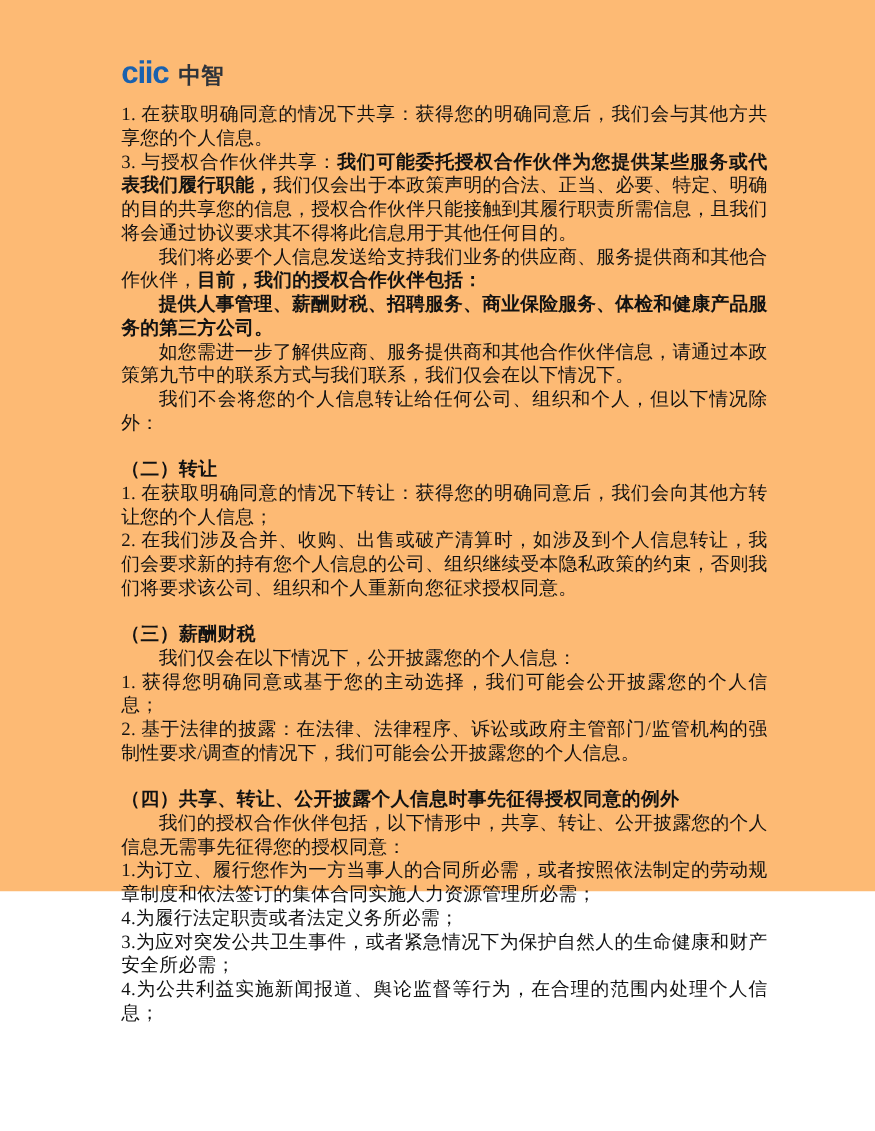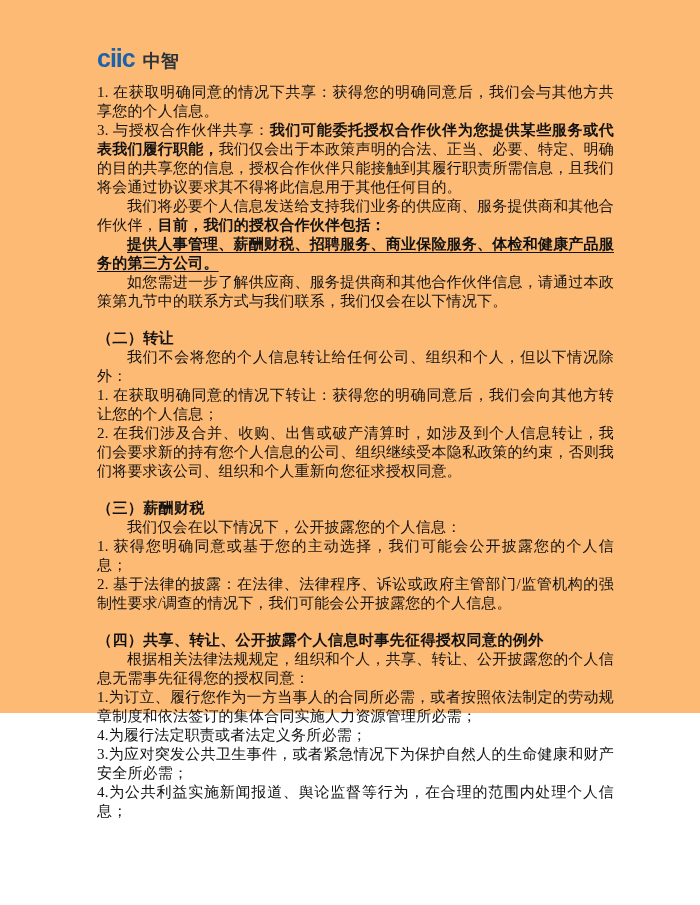--- a/index.html
+++ b/index.html
@@ -49,44 +49,44 @@
     text-align: justify;
     letter-spacing: 0.2px;
   }
   .blk.indent { text-indent: 2em; }
   .blk.heading {
     font-weight: bold;
     margin-top: 18px;
     letter-spacing: 0.4px;
   }
   .seg-bold { font-weight: bold; }
-  .seg-underline { text-decoration: underline; text-underline-offset: 3px; }
+  .seg-underline { text-underline-offset: 3px; }
 </style>
 </head>
 <body>
 
 <div class="page">
   <div class="logo">
     <span class="latin" style="color: rgb(26, 97, 174);">ciic</span>
     <span class="cjk" style="color: rgb(46, 51, 58);">中智</span>
   </div>
   <div class="doc-body">
       <p class="blk item"><span>1. 在获取明确同意的情况下共享：获得您的明确同意后，我们会与其他方共享您的个人信息。</span></p>
       <p class="blk item"><span>3. 与授权合作伙伴共享：</span><span class="seg-bold">我们可能委托授权合作伙伴为您提供某些服务或代表我们履行职能，</span><span>我们仅会出于本政策声明的合法、正当、必要、特定、明确的目的共享您的信息，授权合作伙伴只能接触到其履行职责所需信息，且我们将会通过协议要求其不得将此信息用于其他任何目的。</span></p>
       <p class="blk indent"><span>我们将必要个人信息发送给支持我们业务的供应商、服务提供商和其他合作伙伴，</span><span class="seg-bold">目前，我们的授权合作伙伴包括：</span></p>
       <p class="blk indent"><span class="seg-bold seg-underline">提供人事管理、薪酬财税、招聘服务、商业保险服务、体检和健康产品服务的第三方公司。</span></p>
       <p class="blk indent"><span>如您需进一步了解供应商、服务提供商和其他合作伙伴信息，请通过本政策第九节中的联系方式与我们联系，我们仅会在以下情况下。</span></p>
+      <p class="blk indent"><span>我们不会将您的个人信息转让给任何公司、组织和个人，但以下情况除外：</span></p>
       <p class="blk heading"><span>（二）转让</span></p>
-      <p class="blk indent"><span>我们不会将您的个人信息转让给任何公司、组织和个人，但以下情况除外：</span></p>
       <p class="blk item"><span>1. 在获取明确同意的情况下转让：获得您的明确同意后，我们会向其他方转让您的个人信息；</span></p>
       <p class="blk item"><span>2. 在我们涉及合并、收购、出售或破产清算时，如涉及到个人信息转让，我们会要求新的持有您个人信息的公司、组织继续受本隐私政策的约束，否则我们将要求该公司、组织和个人重新向您征求授权同意。</span></p>
       <p class="blk heading"><span>（三）薪酬财税</span></p>
       <p class="blk indent"><span>我们仅会在以下情况下，公开披露您的个人信息：</span></p>
       <p class="blk item"><span>1. 获得您明确同意或基于您的主动选择，我们可能会公开披露您的个人信息；</span></p>
       <p class="blk item"><span>2. 基于法律的披露：在法律、法律程序、诉讼或政府主管部门/监管机构的强制性要求/调查的情况下，我们可能会公开披露您的个人信息。</span></p>
       <p class="blk heading"><span>（四）共享、转让、公开披露个人信息时事先征得授权同意的例外</span></p>
-      <p class="blk indent"><span>根据相关法律法规规定，组织和个人，共享、转让、公开披露您的个人信息无需事先征得您的授权同意：</span></p>
+      <p class="blk indent"><span>我们的授权合作伙伴包括，以下情形中，共享、转让、公开披露您的个人信息无需事先征得您的授权同意：</span></p>
       <p class="blk item"><span>1.为订立、履行您作为一方当事人的合同所必需，或者按照依法制定的劳动规章制度和依法签订的集体合同实施人力资源管理所必需；</span></p>
       <p class="blk item"><span>4.为履行法定职责或者法定义务所必需；</span></p>
       <p class="blk item"><span>3.为应对突发公共卫生事件，或者紧急情况下为保护自然人的生命健康和财产安全所必需；</span></p>
       <p class="blk item"><span>4.为公共利益实施新闻报道、舆论监督等行为，在合理的范围内处理个人信息；</span></p>
     </div>
 </div>
 
 </body></html>

